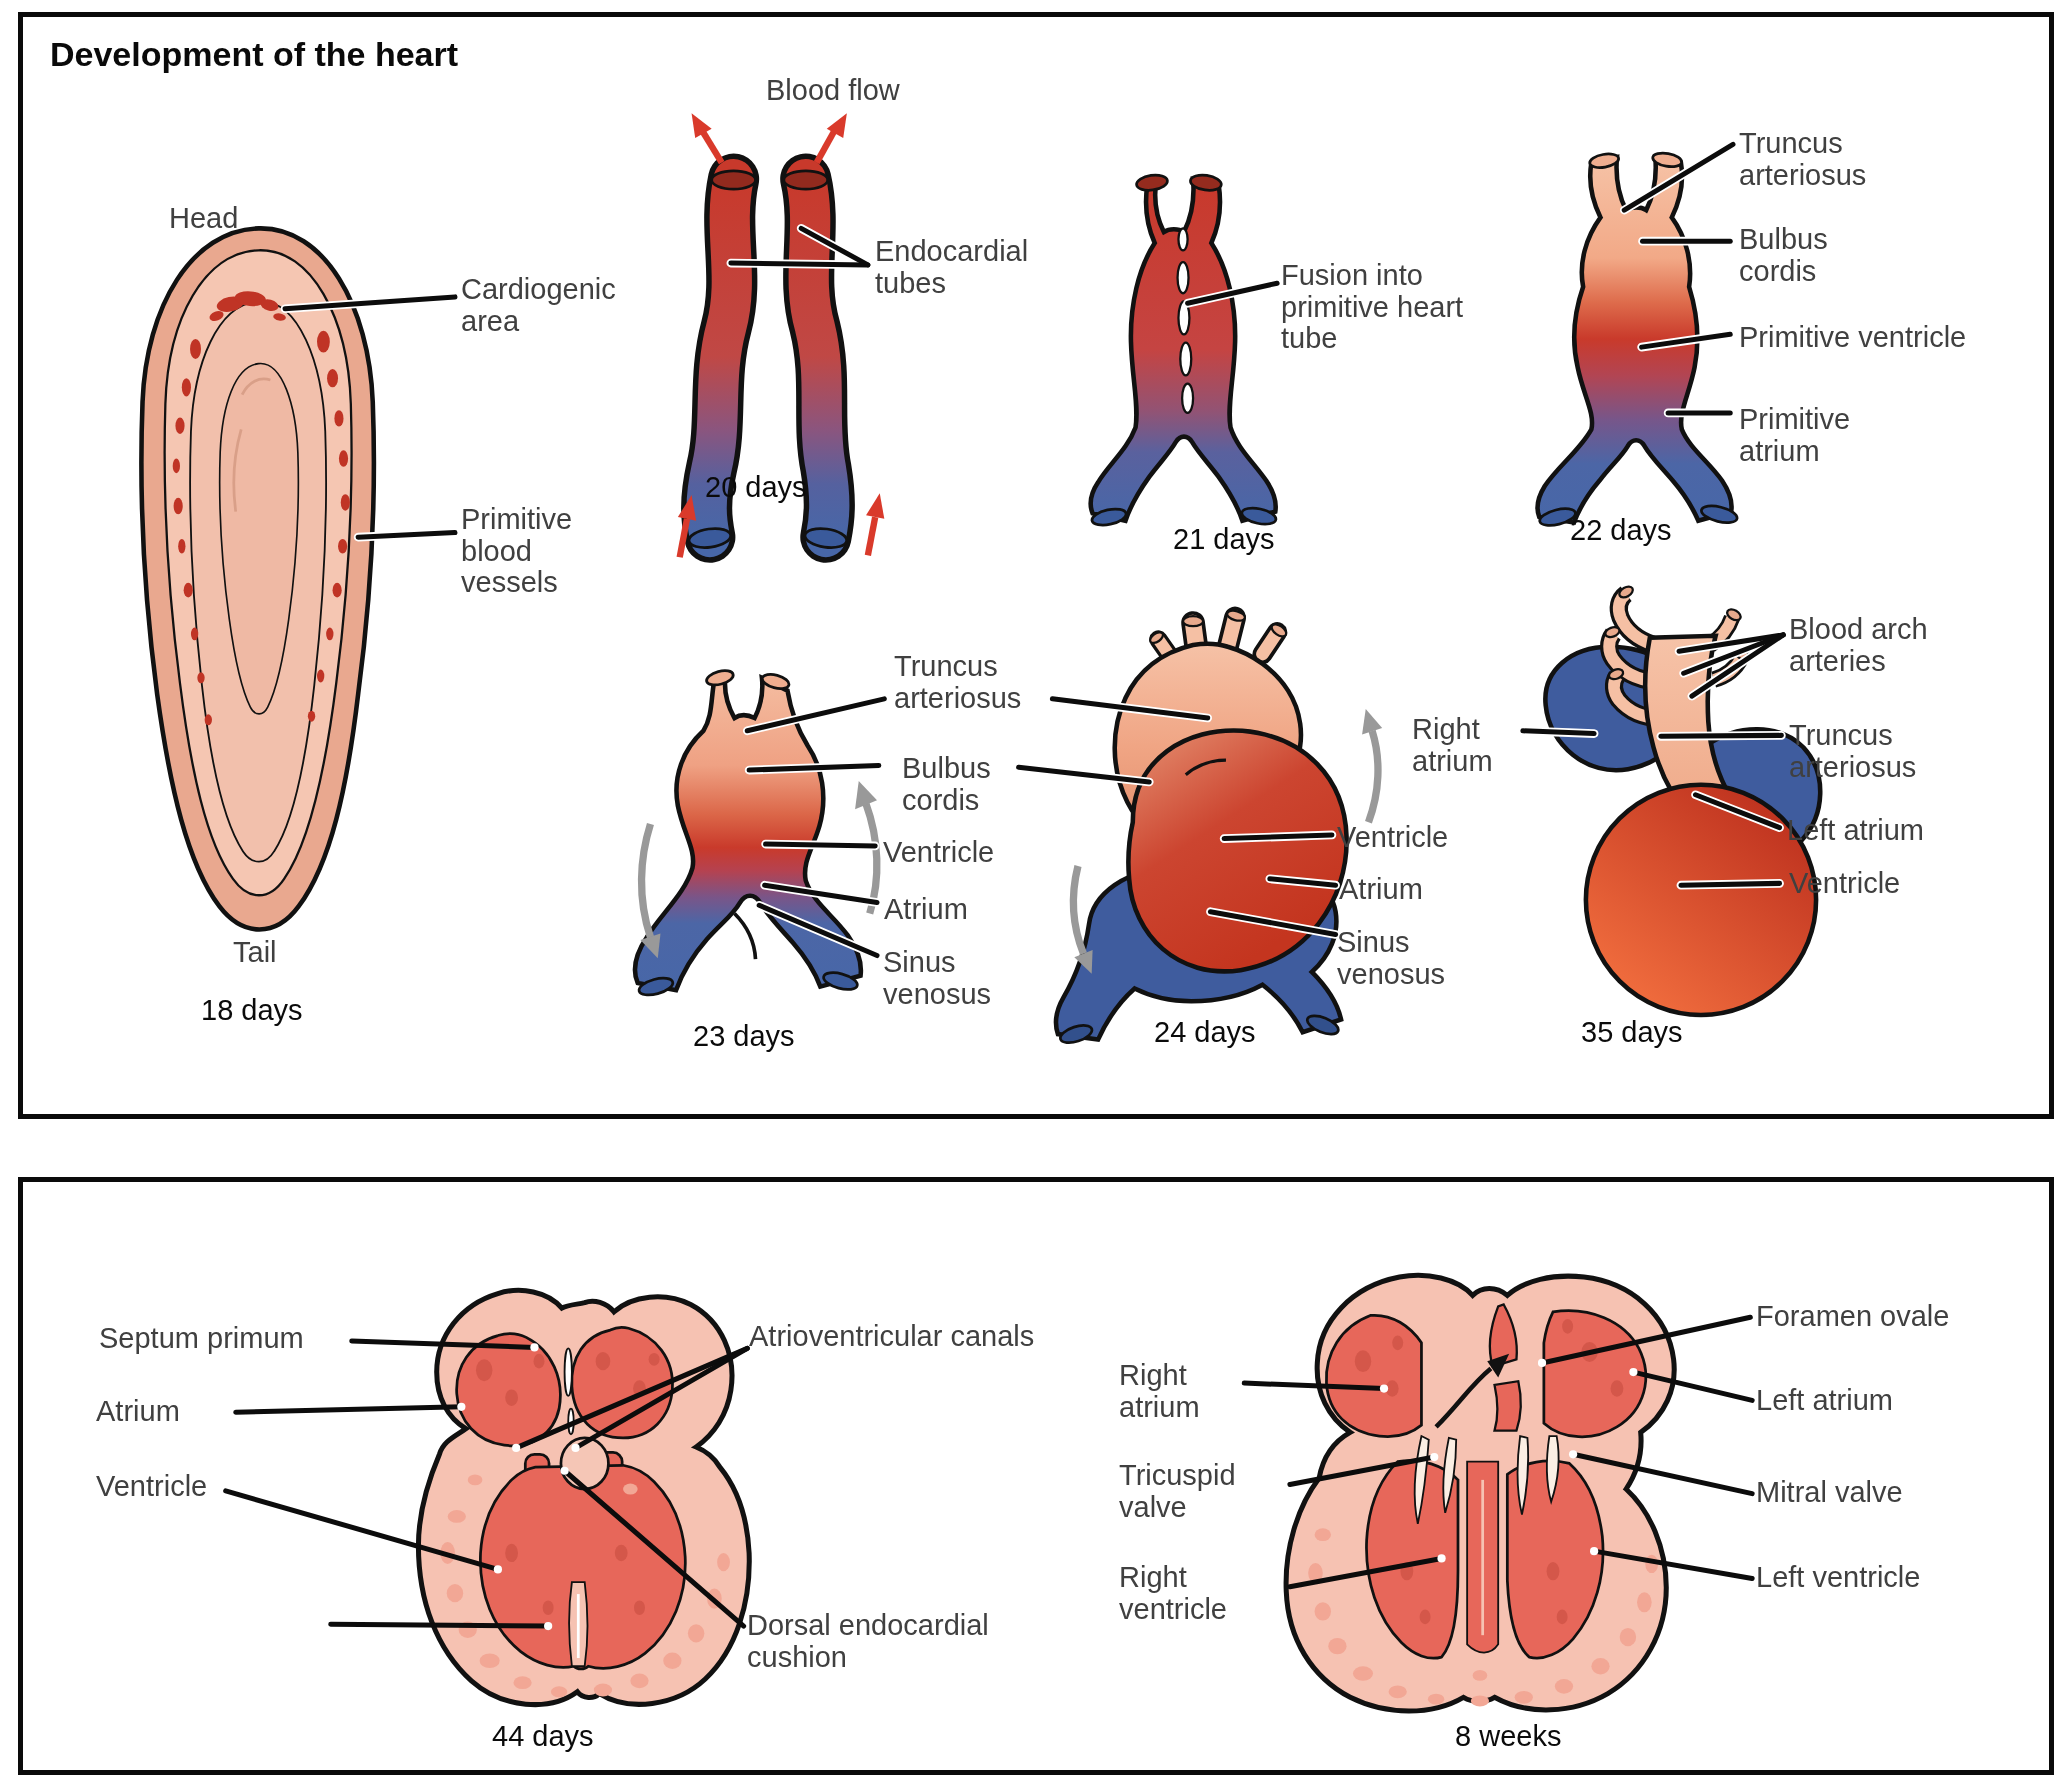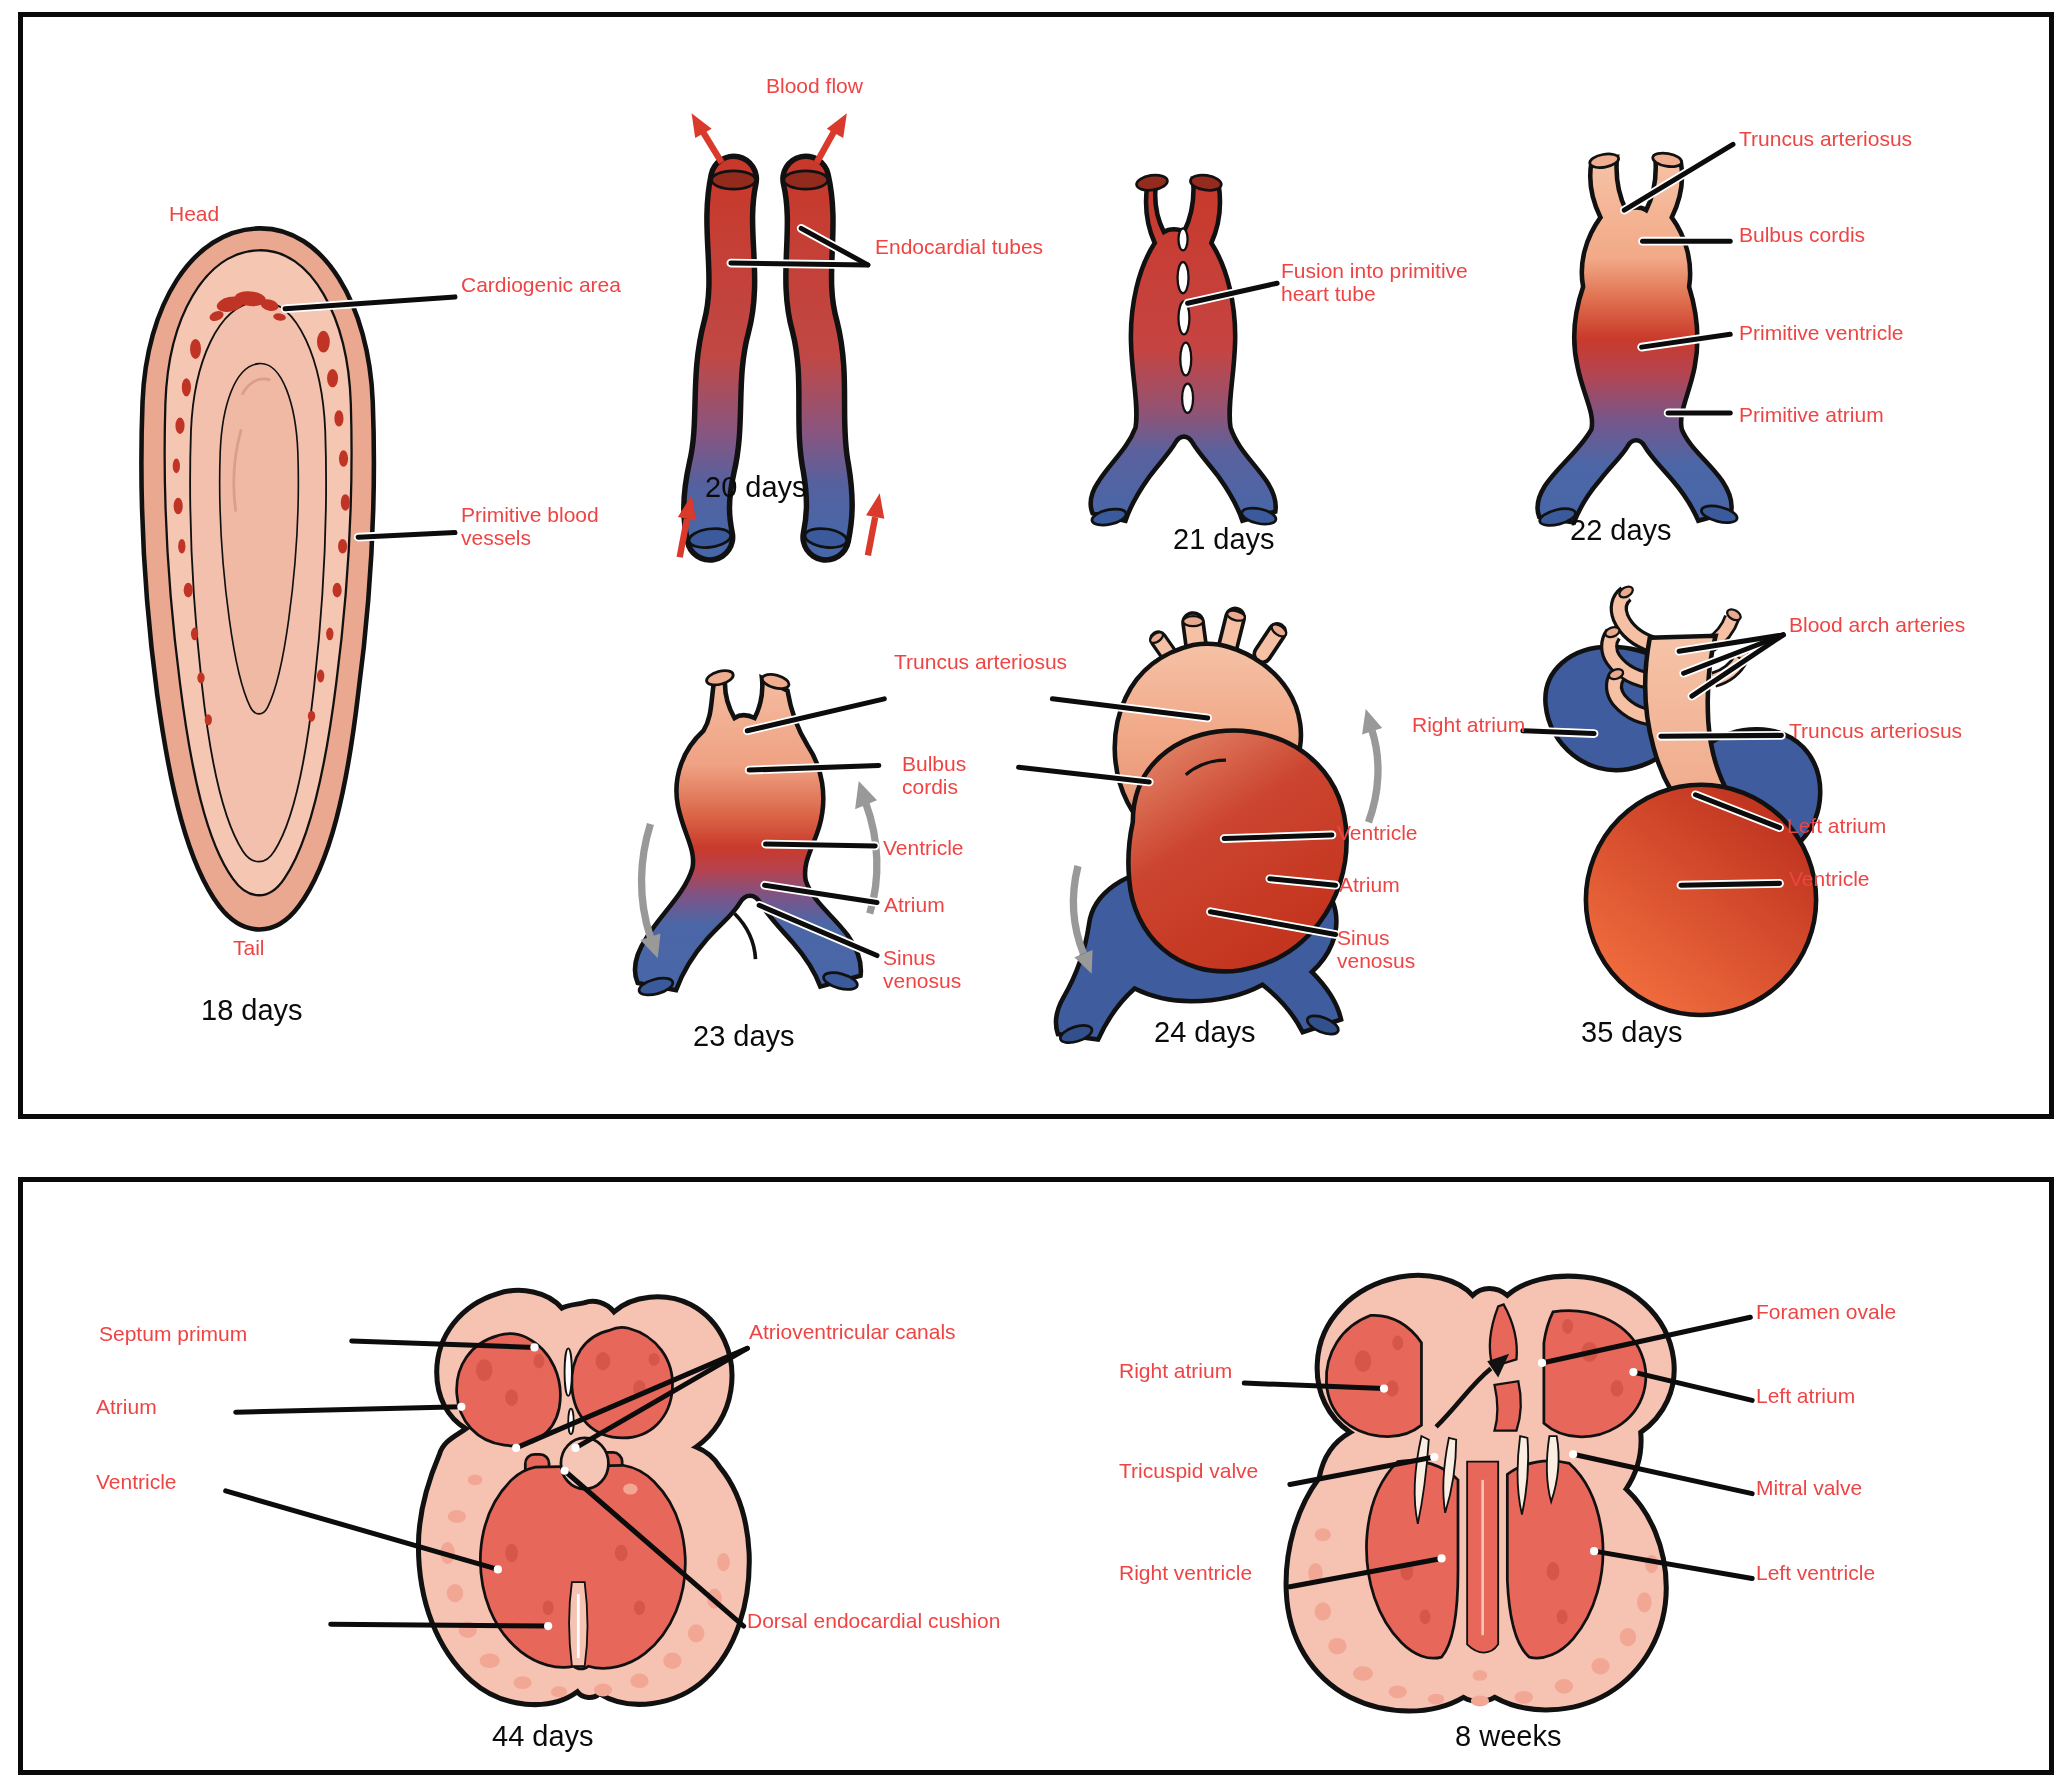--- a/index.html
+++ b/index.html
@@ -2,21 +2,21 @@
 <html style="font-size:14.6px"><head>
 <meta charset="utf-8">
 <style>
   html,body{margin:0;padding:0;background:#fff;}
   #stage{position:relative;width:2071px;height:1785px;background:#ffffff;overflow:hidden;
          font-family:"Liberation Sans", sans-serif;}
   .panel{position:absolute;border:5.5px solid #0a0a0a;background:#fff;box-sizing:border-box;}
   #panel1{left:18.3px;top:12px;width:2036px;height:1107px;}
   #panel2{left:18.3px;top:1177px;width:2036px;height:598px;}
   svg#art{position:absolute;left:0;top:0;width:2071px;height:1785px;}
-  .lbl{position:absolute;font-size:21px;line-height:1.09;color:#ef4444;}
+  .lbl{position:absolute;font-size:29px;line-height:1.09;color:#404040;}
   .ttl{position:absolute;font-size:34px;font-weight:bold;color:#0a0a0a;white-space:nowrap;}
   .cap{position:absolute;font-size:29px;color:#0b0b0b;white-space:nowrap;}
 </style>
 </head>
 <body>
 
 <div id="stage">
 
   <div id="panel1" class="panel"></div>
   <div id="panel2" class="panel"></div>
@@ -403,20 +403,21 @@
         <circle cx="1788" cy="1502" r="4.5"></circle>
           <circle cx="1722" cy="1592" r="4.5"></circle>
         <circle cx="1745" cy="1698" r="4.5"></circle>
           <circle cx="1515" cy="1520" r="4.5"></circle>
         <circle cx="1570" cy="1595" r="4.5"></circle>
           <circle cx="1578" cy="1706" r="4.5"></circle>
       </g>
     </g>
   </svg>
 
+  <div class="ttl" style="left:50px;top:35px">Development of the heart</div>
 
   <div class="lbl" style="left:169px;top:203px;width:91px">Head</div>
   <div class="lbl" style="left:461px;top:274px;width:183px">Cardiogenic area</div>
   <div class="lbl" style="left:461px;top:504px;width:155px">Primitive blood vessels</div>
   <div class="lbl" style="left:233px;top:937px;width:82px">Tail</div>
   <div class="cap" style="left:201px;top:994px">18 days</div>
 
   <div class="lbl" style="left:766px;top:75px;width:183px">Blood flow</div>
   <div class="lbl" style="left:875px;top:236px;width:228px">Endocardial tubes</div>
   <div class="cap" style="left:705px;top:471px">20 days</div>

